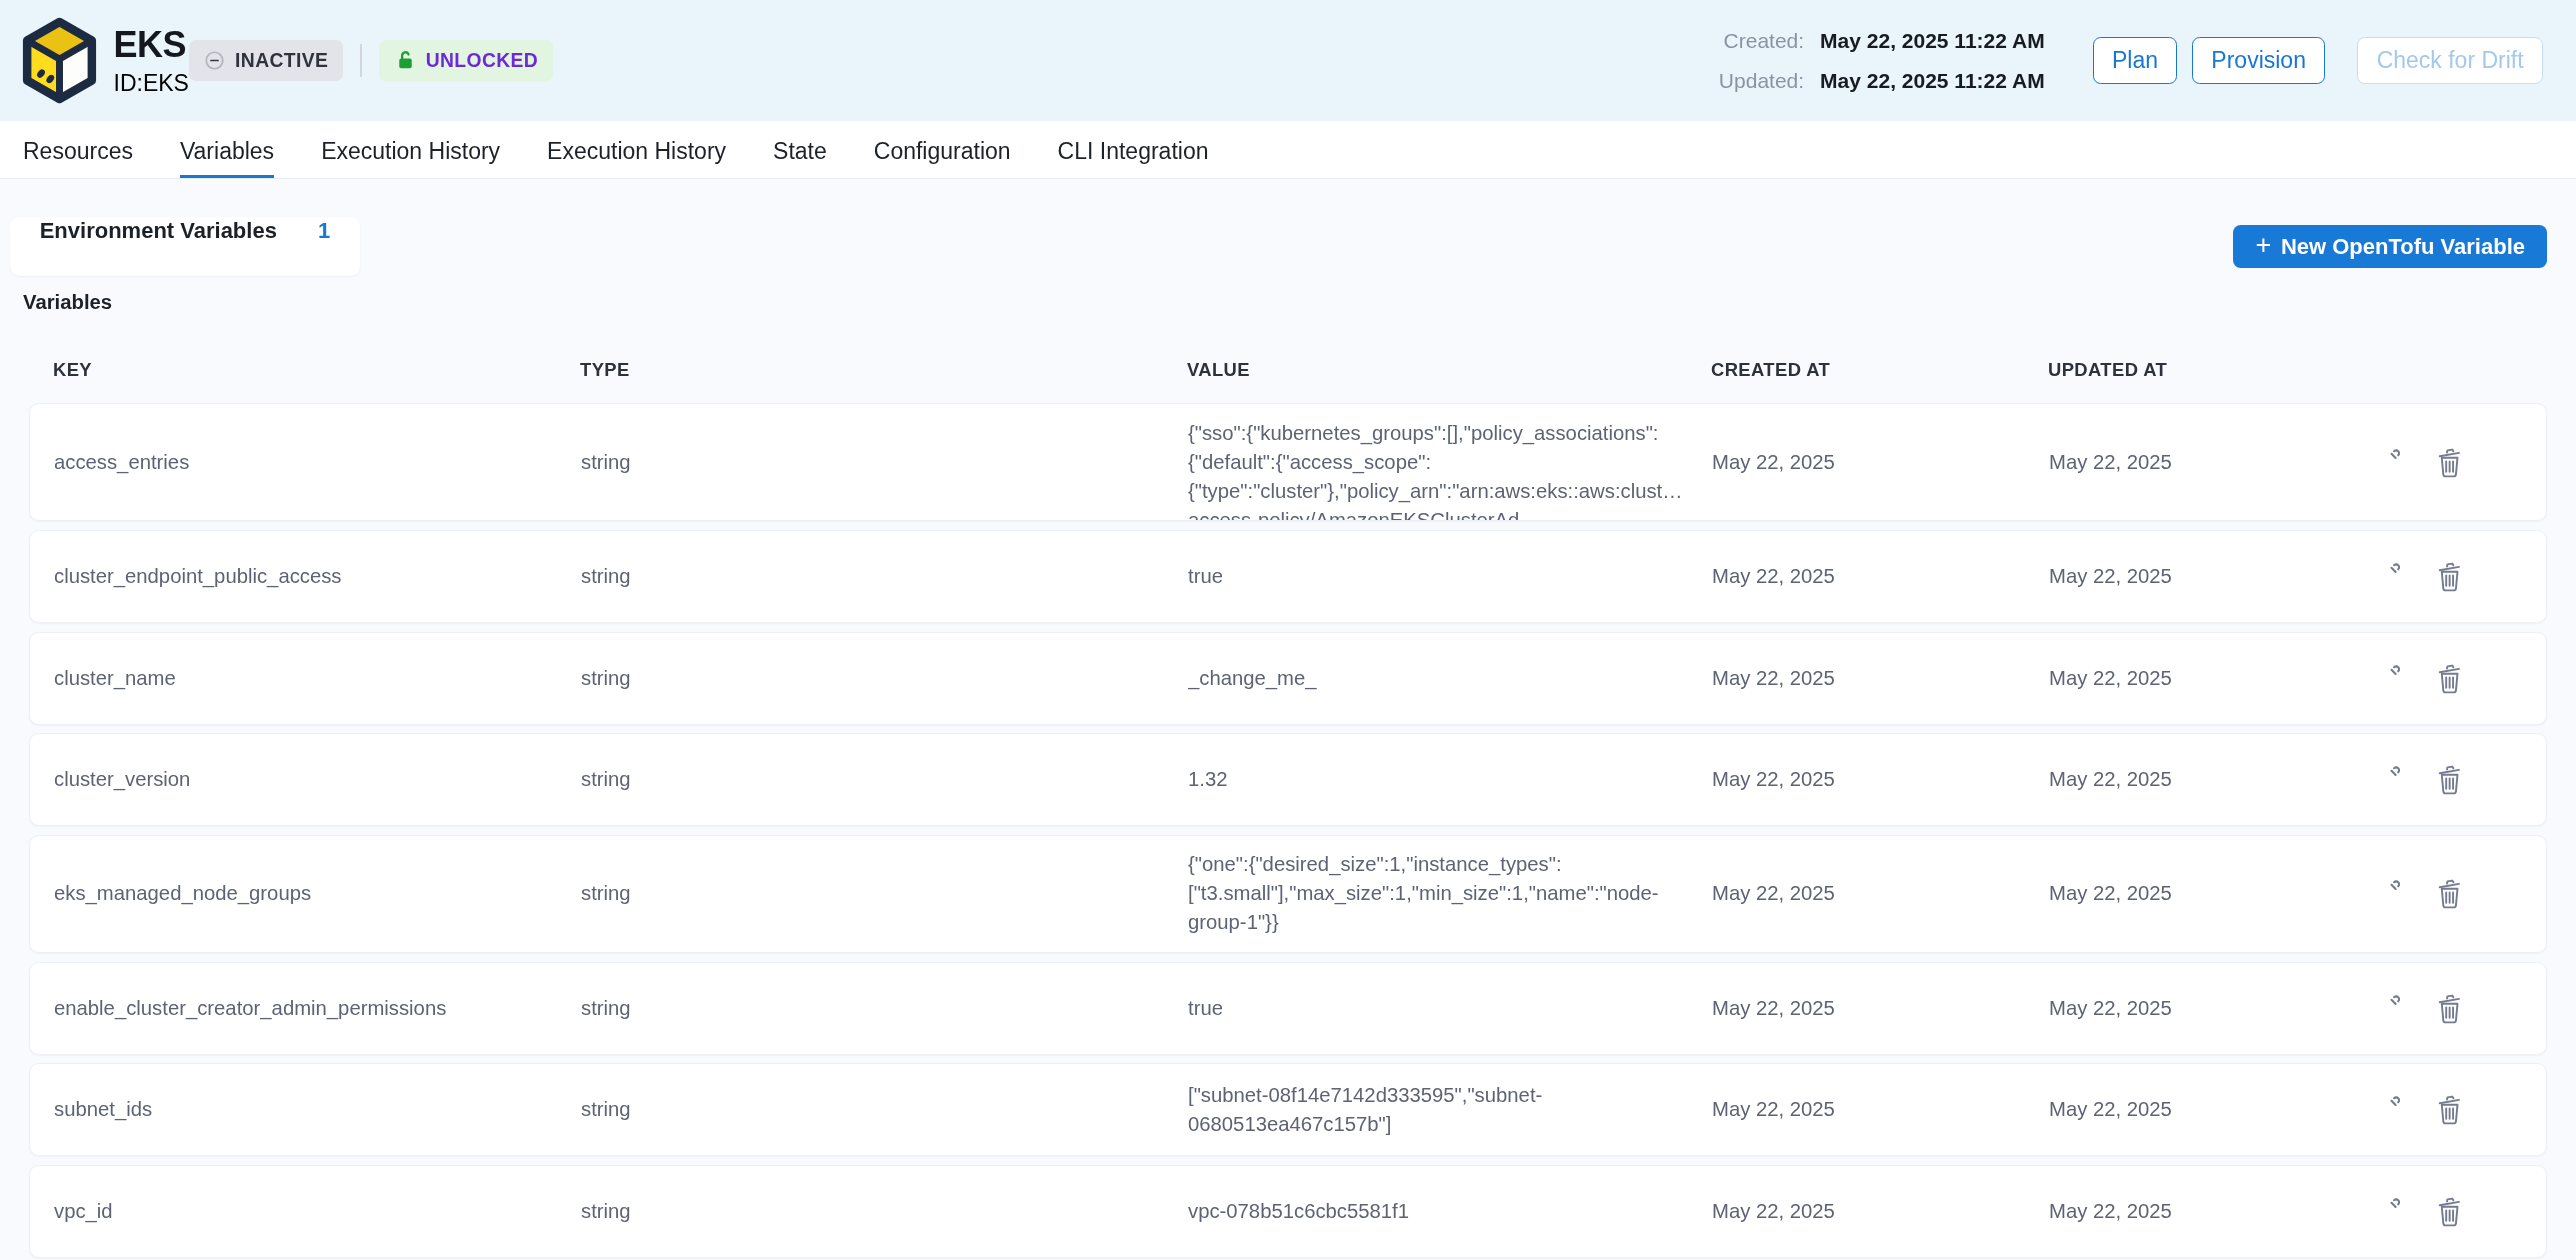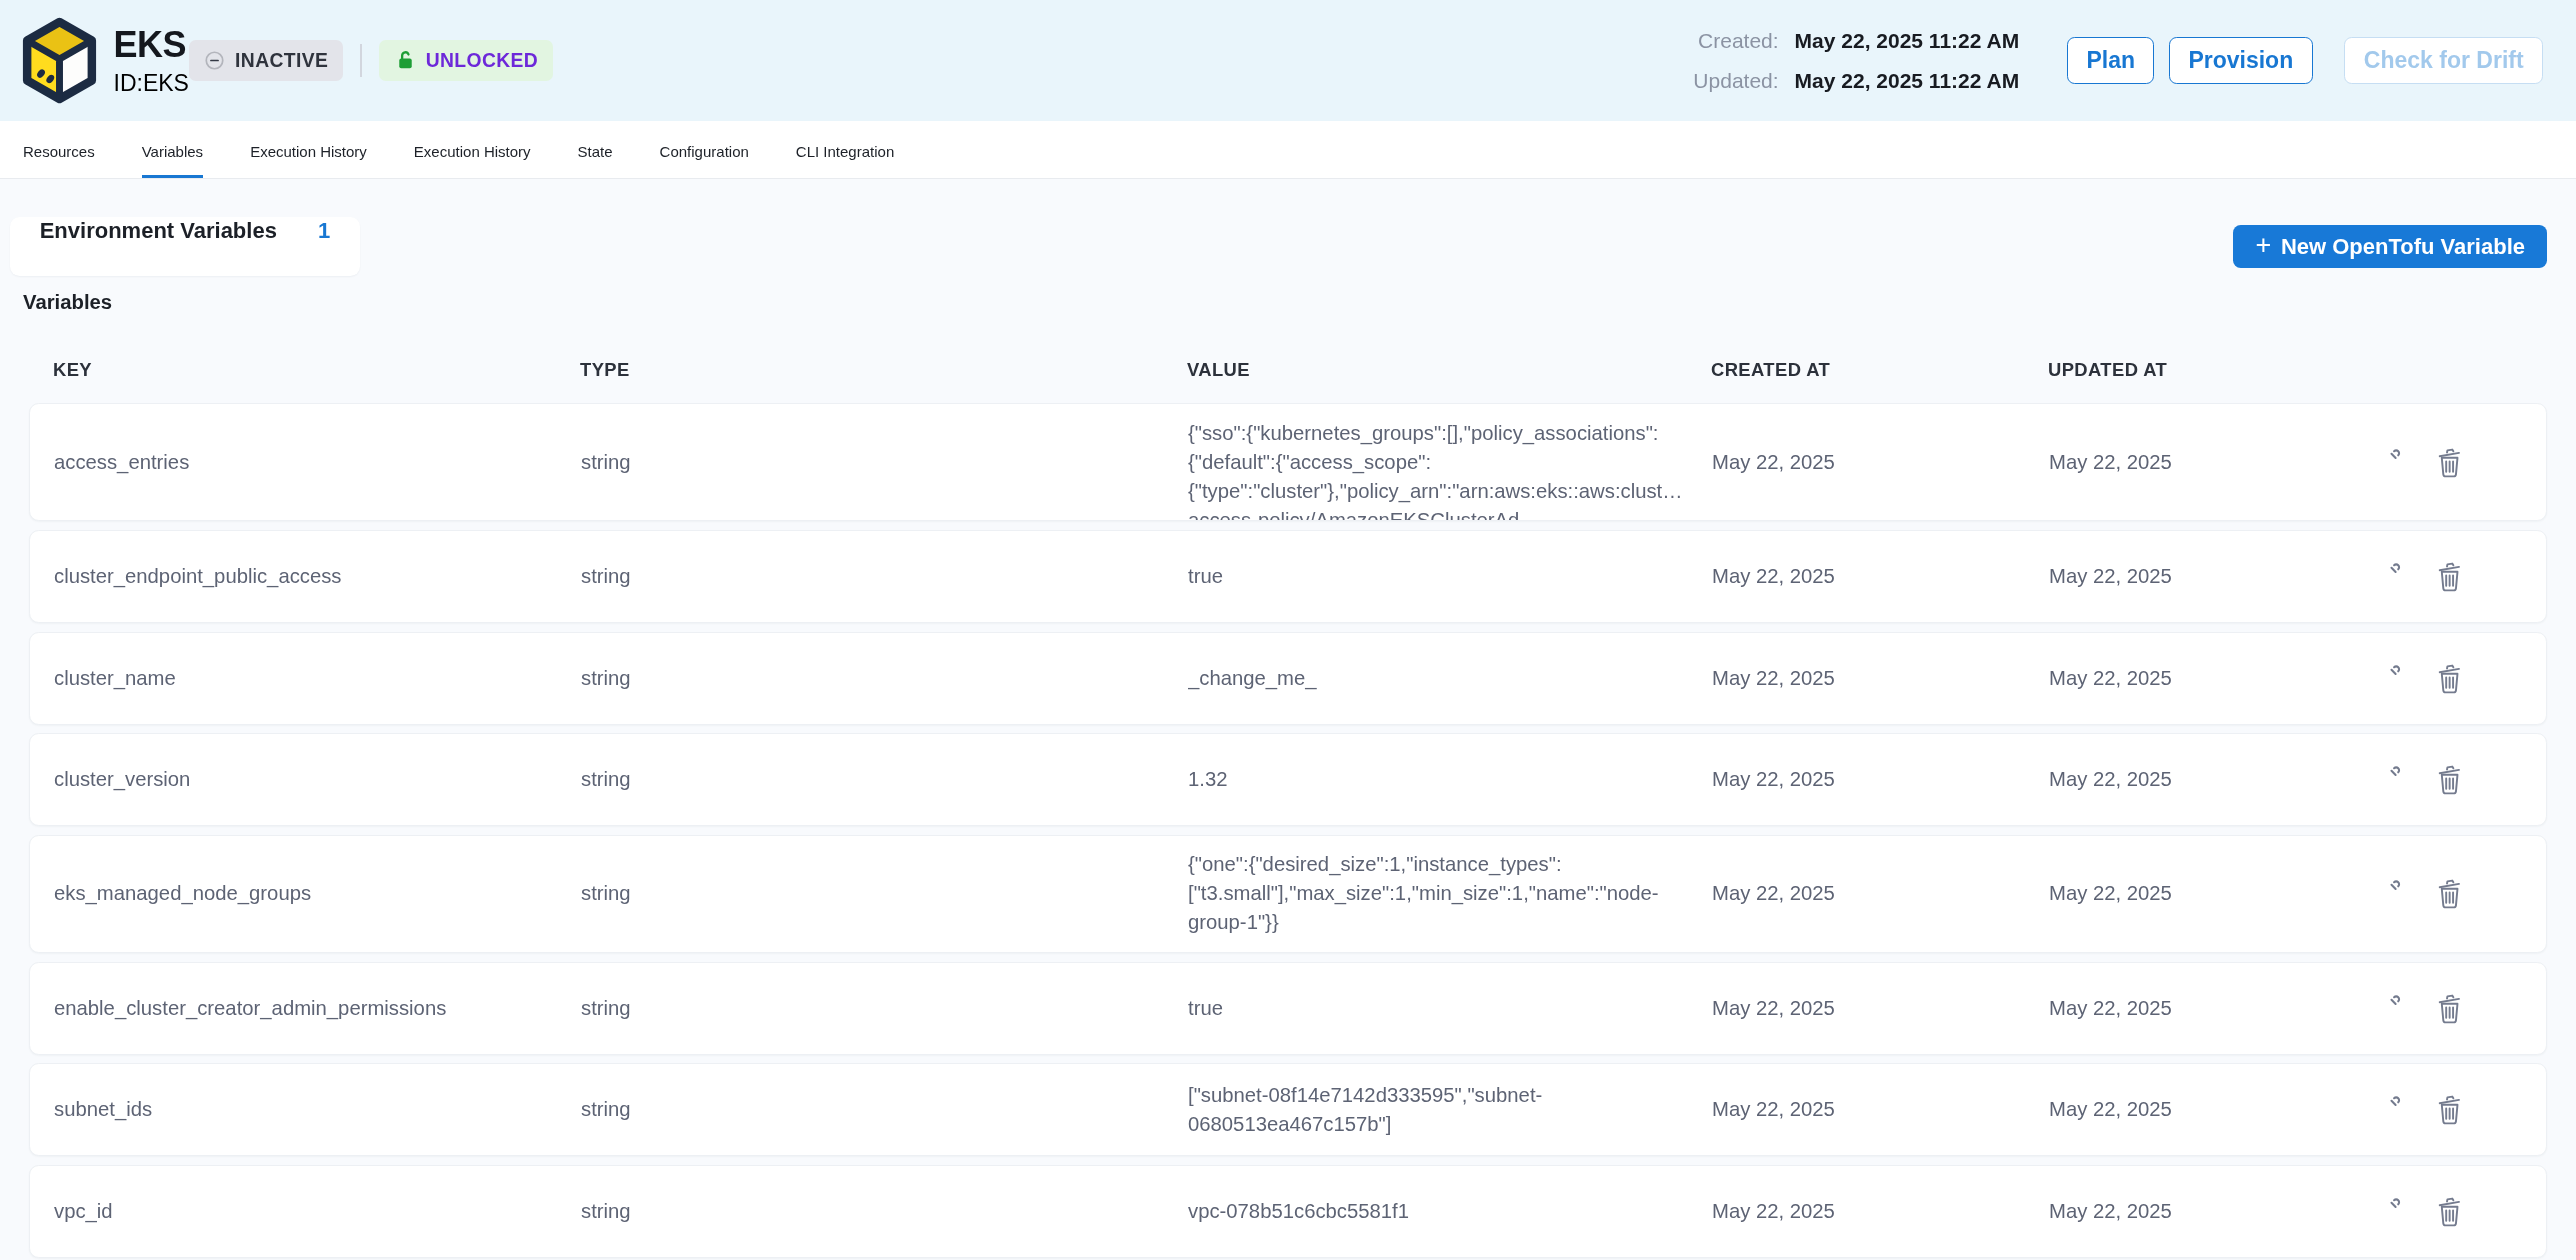--- a/index.html
+++ b/index.html
@@ -34,40 +34,40 @@
   .badge-unlocked { background: #e2f5e1; color: #6d28d9; }
   .badge svg { width: 23px; height: 23px; }
   .badge-divider { width: 1.9px; height: 33px; background: #d2d6de; margin: 0 17.4px; }
 
   .meta-block { display: grid; grid-template-columns: auto auto; column-gap: 11.6px; row-gap: 13.5px; margin-right: 48px; gap: 16px; }
   .meta-label { font-size: 21px; color: #8b93a3; text-align: right; }
   .meta-value { font-size: 21px; color: #181b21; font-weight: 600; }
 
   .header-actions { display: flex; align-items: center; gap: 14.5px; }
   .btn {
-    font-family: inherit; font-size: 23px; font-weight: 700;
+    font-family: inherit; font-size: 23px; font-weight: 400;
     background: #ffffff; color: #1877d2;
     border: 1.9px solid #1877d2; border-radius: 7.7px;
     padding: 8.7px 18.4px; cursor: pointer; white-space: nowrap;
   }
   .btn.disabled {
     color: #a2c9ec; border-color: #c6def3; margin-left: 17.4px; cursor: default;
   }
 
   
   .tabbar {
     height: 58px; background: #ffffff;
     border-bottom: 1.9px solid #e8ebef;
     display: flex; align-items: stretch;
     padding: 0 0 0 23px;
   }
   .tab {
     display: flex; align-items: center;
     margin-right: 47px;
-    font-size: 15px; color: #1d2128;
+    font-size: 23px; color: #1d2128;
     border-bottom: 3.9px solid transparent;
     padding-top: 6px;
     cursor: pointer; white-space: nowrap;
   }
   .tab.active { border-bottom-color: #1877d2; }
 
   
   .content { padding-top: 38px; }
 
   .subtab-row { display: flex; align-items: center; padding: 0 29px 0 9.7px; }

